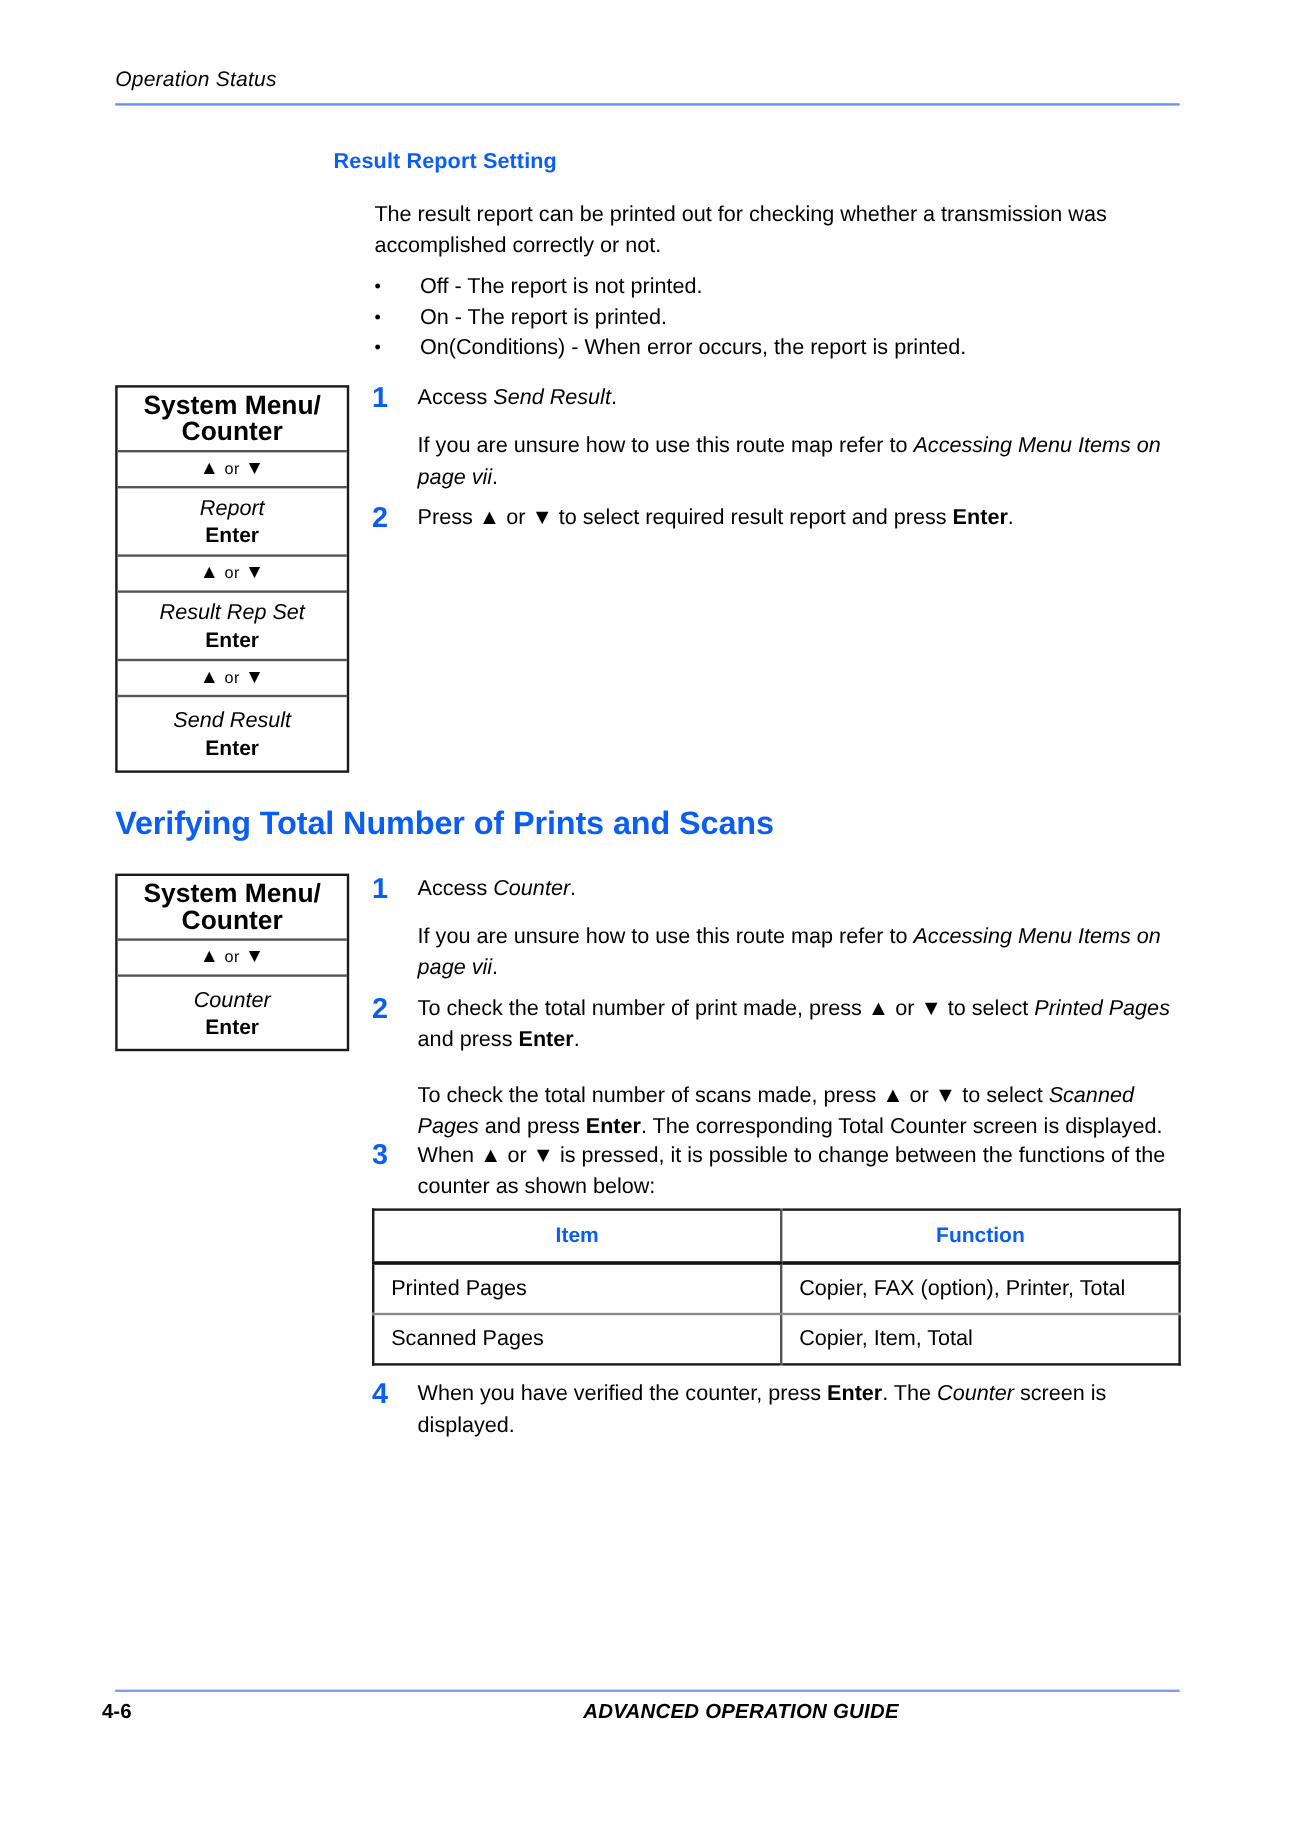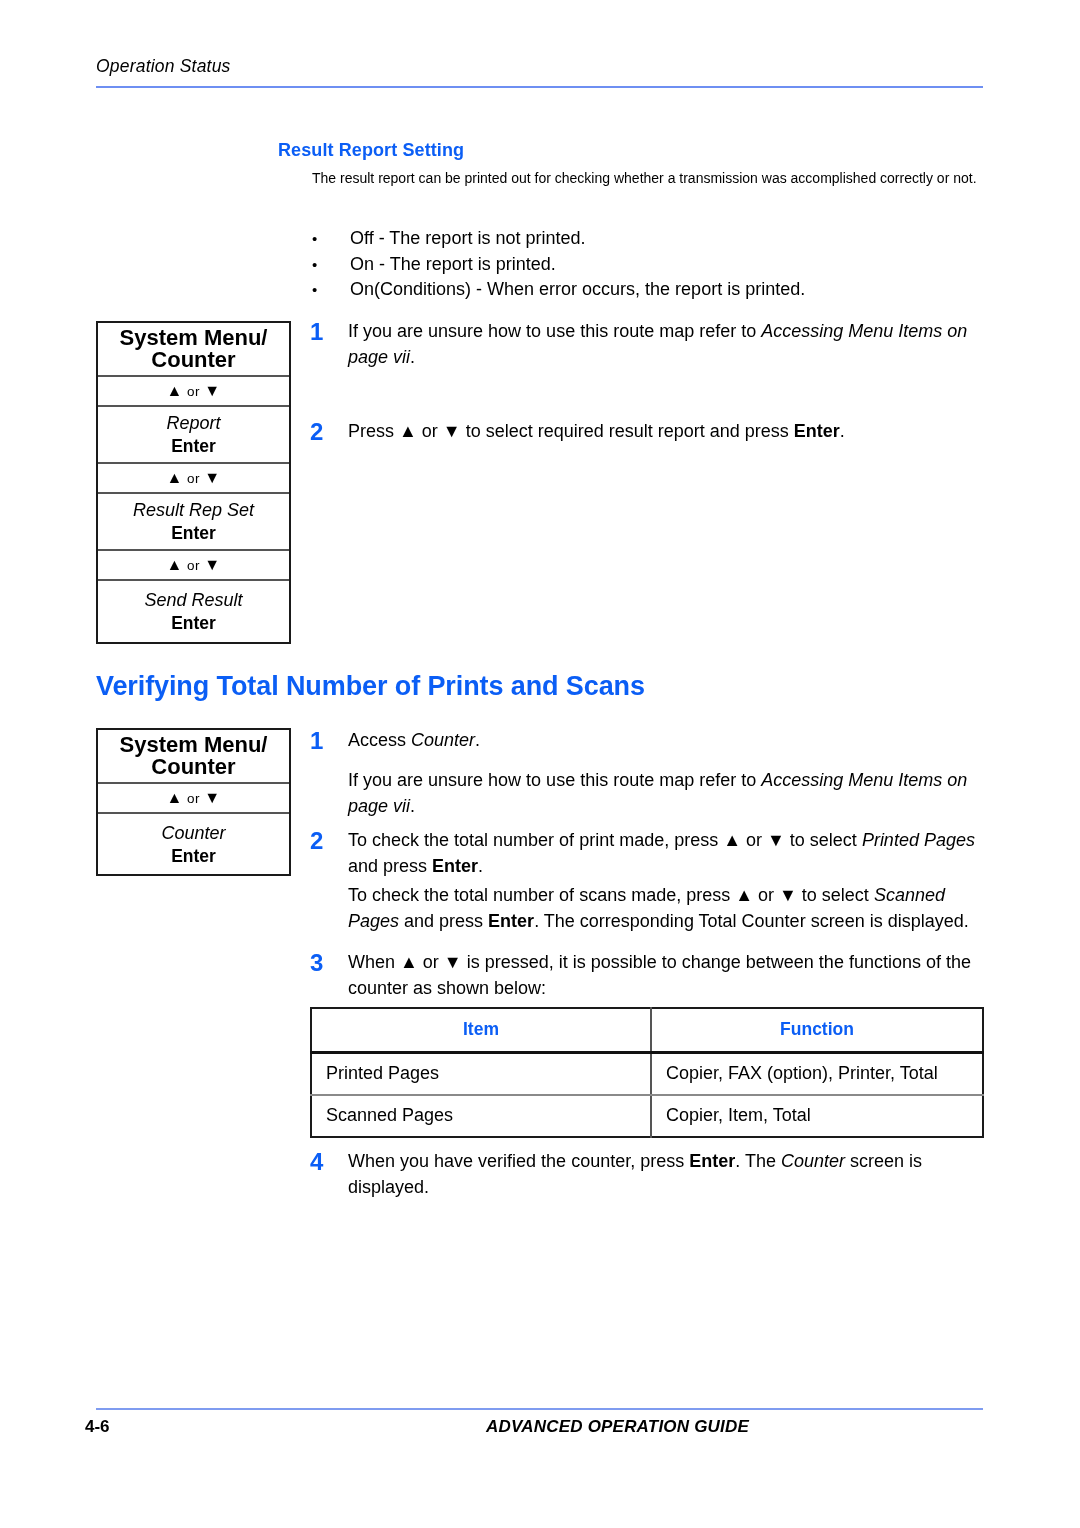--- a/index.html
+++ b/index.html
@@ -41,34 +41,34 @@
     top: 86px;
     width: 887px;
     height: 2px;
     background: #6e8ff2;
   }
 
   
   .sub-heading {
     position: absolute;
     left: 278px;
-    top: 140px;
+    top: 124px;
     font-size: 18px;
     font-weight: bold;
     color: #0b5ef5;
     letter-spacing: 0.1px;
   }
 
   
   .intro {
     position: absolute;
     left: 312px;
     top: 165px;
     width: 672px;
-    font-size: 14px;
+    font-size: 18px;
     line-height: 26px;
   }
 
   
   .bullets {
     position: absolute;
     left: 310px;
     top: 226px;
     width: 680px;
     font-size: 18px;
@@ -286,20 +286,21 @@
     </div>
     <div class="rm-row" style="height:61px;">
       <div class="rm-item">Send Result</div>
       <div class="rm-enter">Enter</div>
     </div>
   </div>
 
   <div class="step" style="left:310px; top:318px; width:680px;">
     <div class="step-num">1</div>
     <div class="step-body">
+      <p>Access <span class="it">Send Result</span>.</p>
       <p>If you are unsure how to use this route map refer to <span class="it">Accessing Menu Items on page vii</span>.</p>
     </div>
   </div>
 
   <div class="step" style="left:310px; top:418px; width:680px;">
     <div class="step-num">2</div>
     <div class="step-body">
       <p>Press ▲ or ▼ to select required result report and press <span class="bd">Enter</span>.</p>
     </div>
   </div>
@@ -328,21 +329,21 @@
     <div class="step-num">1</div>
     <div class="step-body">
       <p>Access <span class="it">Counter</span>.</p>
       <p>If you are unsure how to use this route map refer to <span class="it">Accessing Menu Items on page vii</span>.</p>
     </div>
   </div>
 
   <div class="step" style="left:310px; top:827px; width:680px;">
     <div class="step-num">2</div>
     <div class="step-body">
-      <p style="margin-bottom:3px;">To check the total number of print made, press ▲ or ▼ to select <span class="it">Printed Pages</span> and press <span class="bd">Enter</span>.</p>
+      <p style="margin-bottom:20px;">To check the total number of print made, press ▲ or ▼ to select <span class="it">Printed Pages</span> and press <span class="bd">Enter</span>.</p>
       <p>To check the total number of scans made, press ▲ or ▼ to select <span class="it">Scanned Pages</span> and press <span class="bd">Enter</span>. The corresponding Total Counter screen is displayed.</p>
     </div>
   </div>
 
   <div class="step" style="left:310px; top:949px; width:680px;">
     <div class="step-num">3</div>
     <div class="step-body">
       <p>When ▲ or ▼ is pressed, it is possible to change between the functions of the counter as shown below:</p>
     </div>
   </div>

